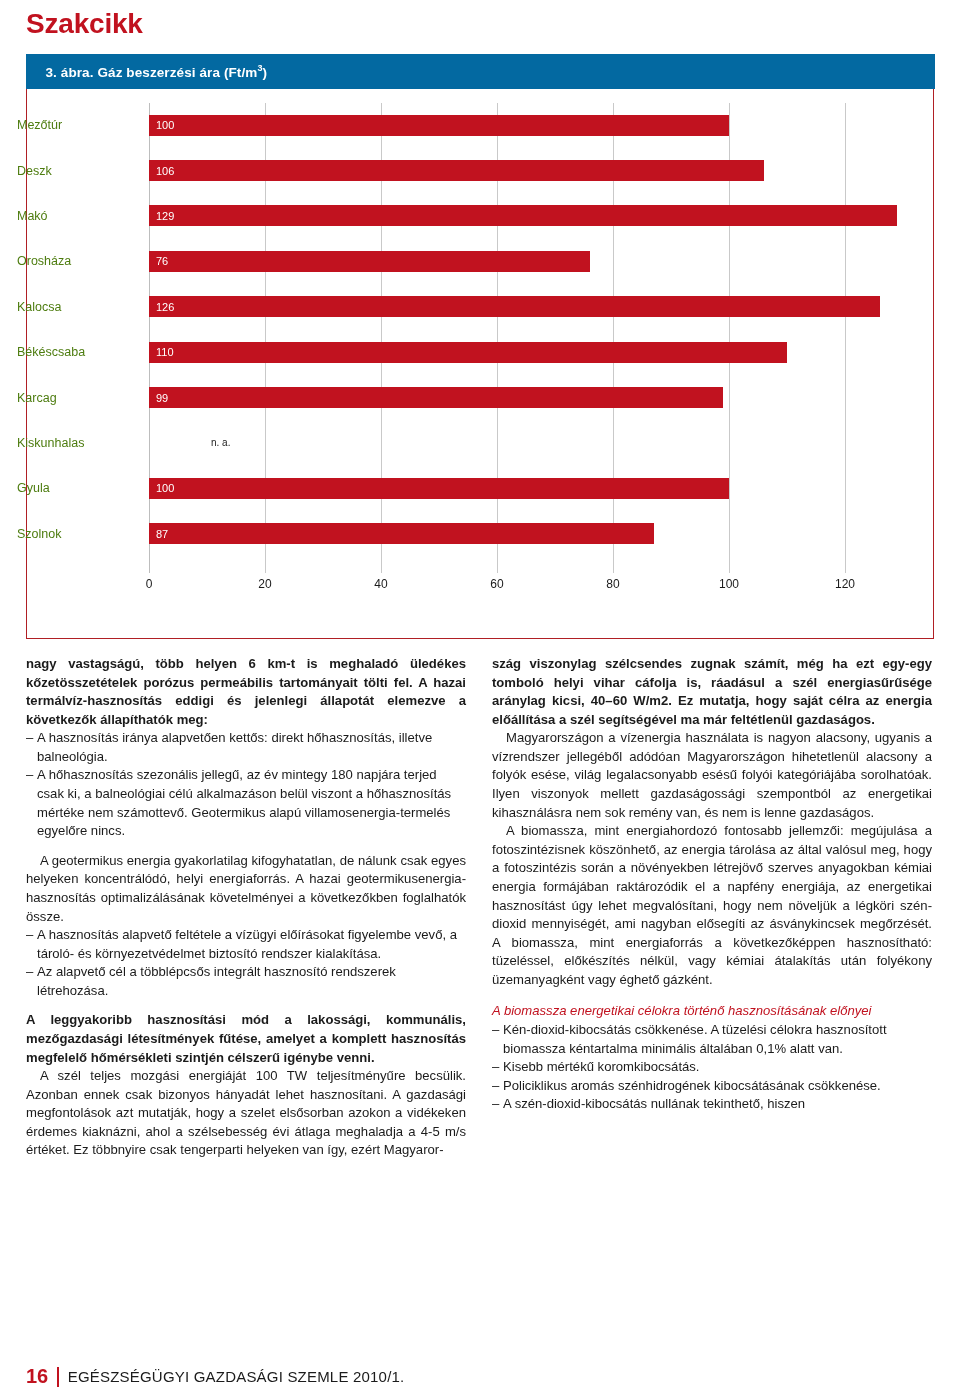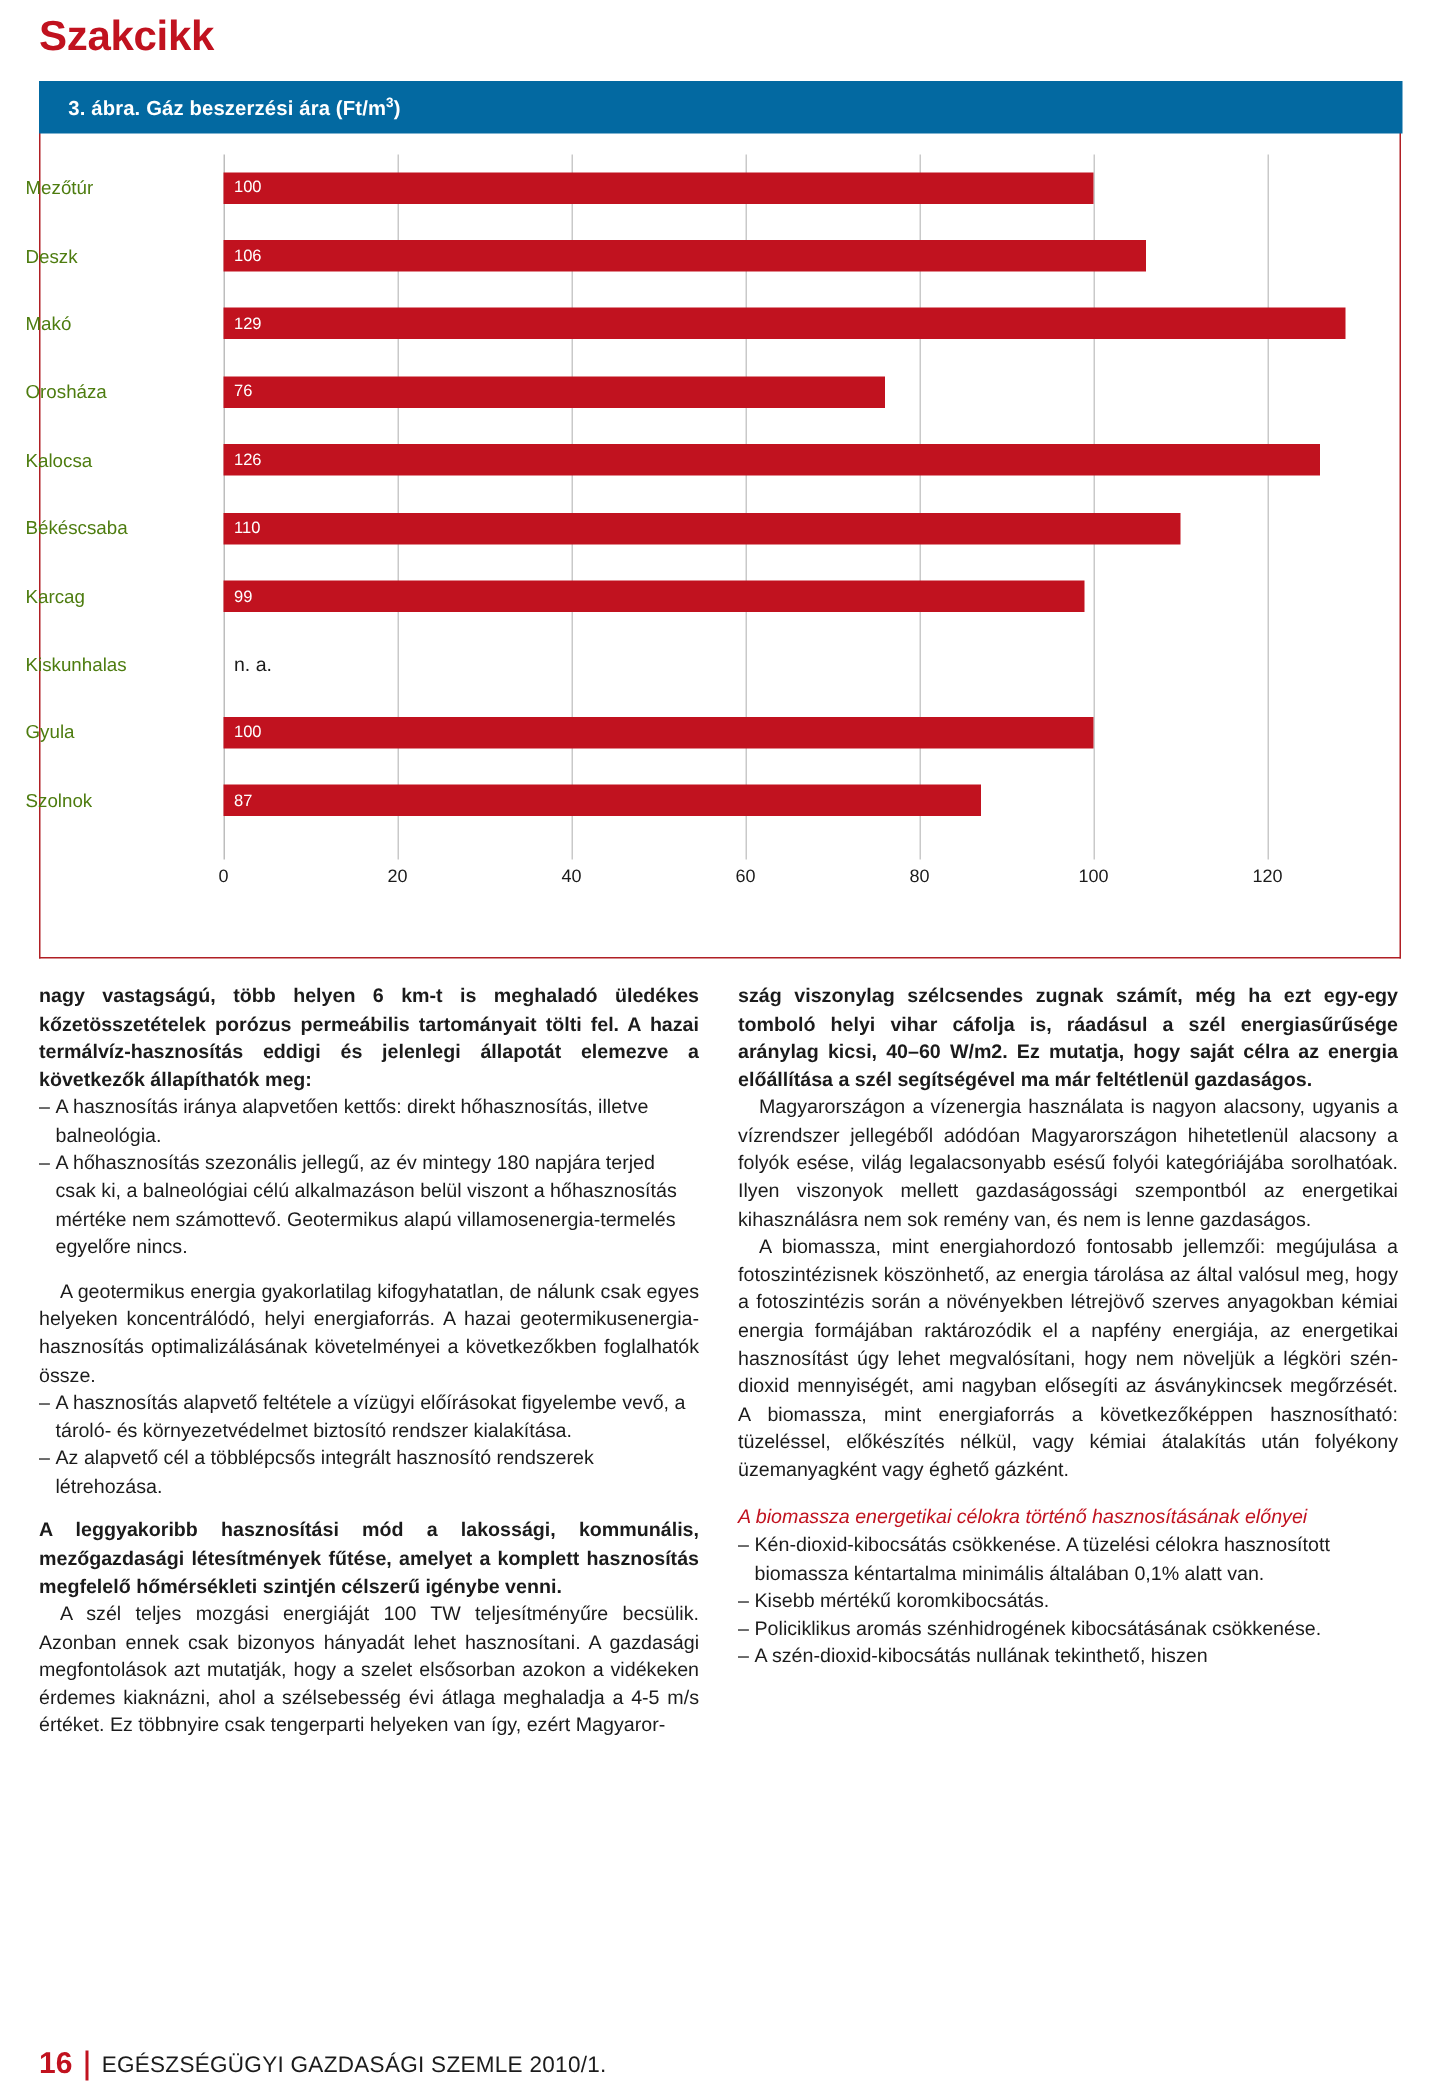--- a/index.html
+++ b/index.html
@@ -109,23 +109,24 @@
     align-items: center;
     z-index: 2;
   }
   .bar-value {
     color: #ffffff;
     font-size: 11px;
     padding-left: 7px;
     white-space: nowrap;
   }
   .na-value {
-    font-size: 13px;
+    font-size: 10px;
     color: #1b1b1b;
-    padding-left: 7px;
+    padding-left: 18px;
+    margin-left: 44px;
   }
 
   .xaxis {
     position: relative;
     margin-left: 110px;
     margin-right: 18px;
     height: 26px;
   }
   .xtick {
     position: absolute;

